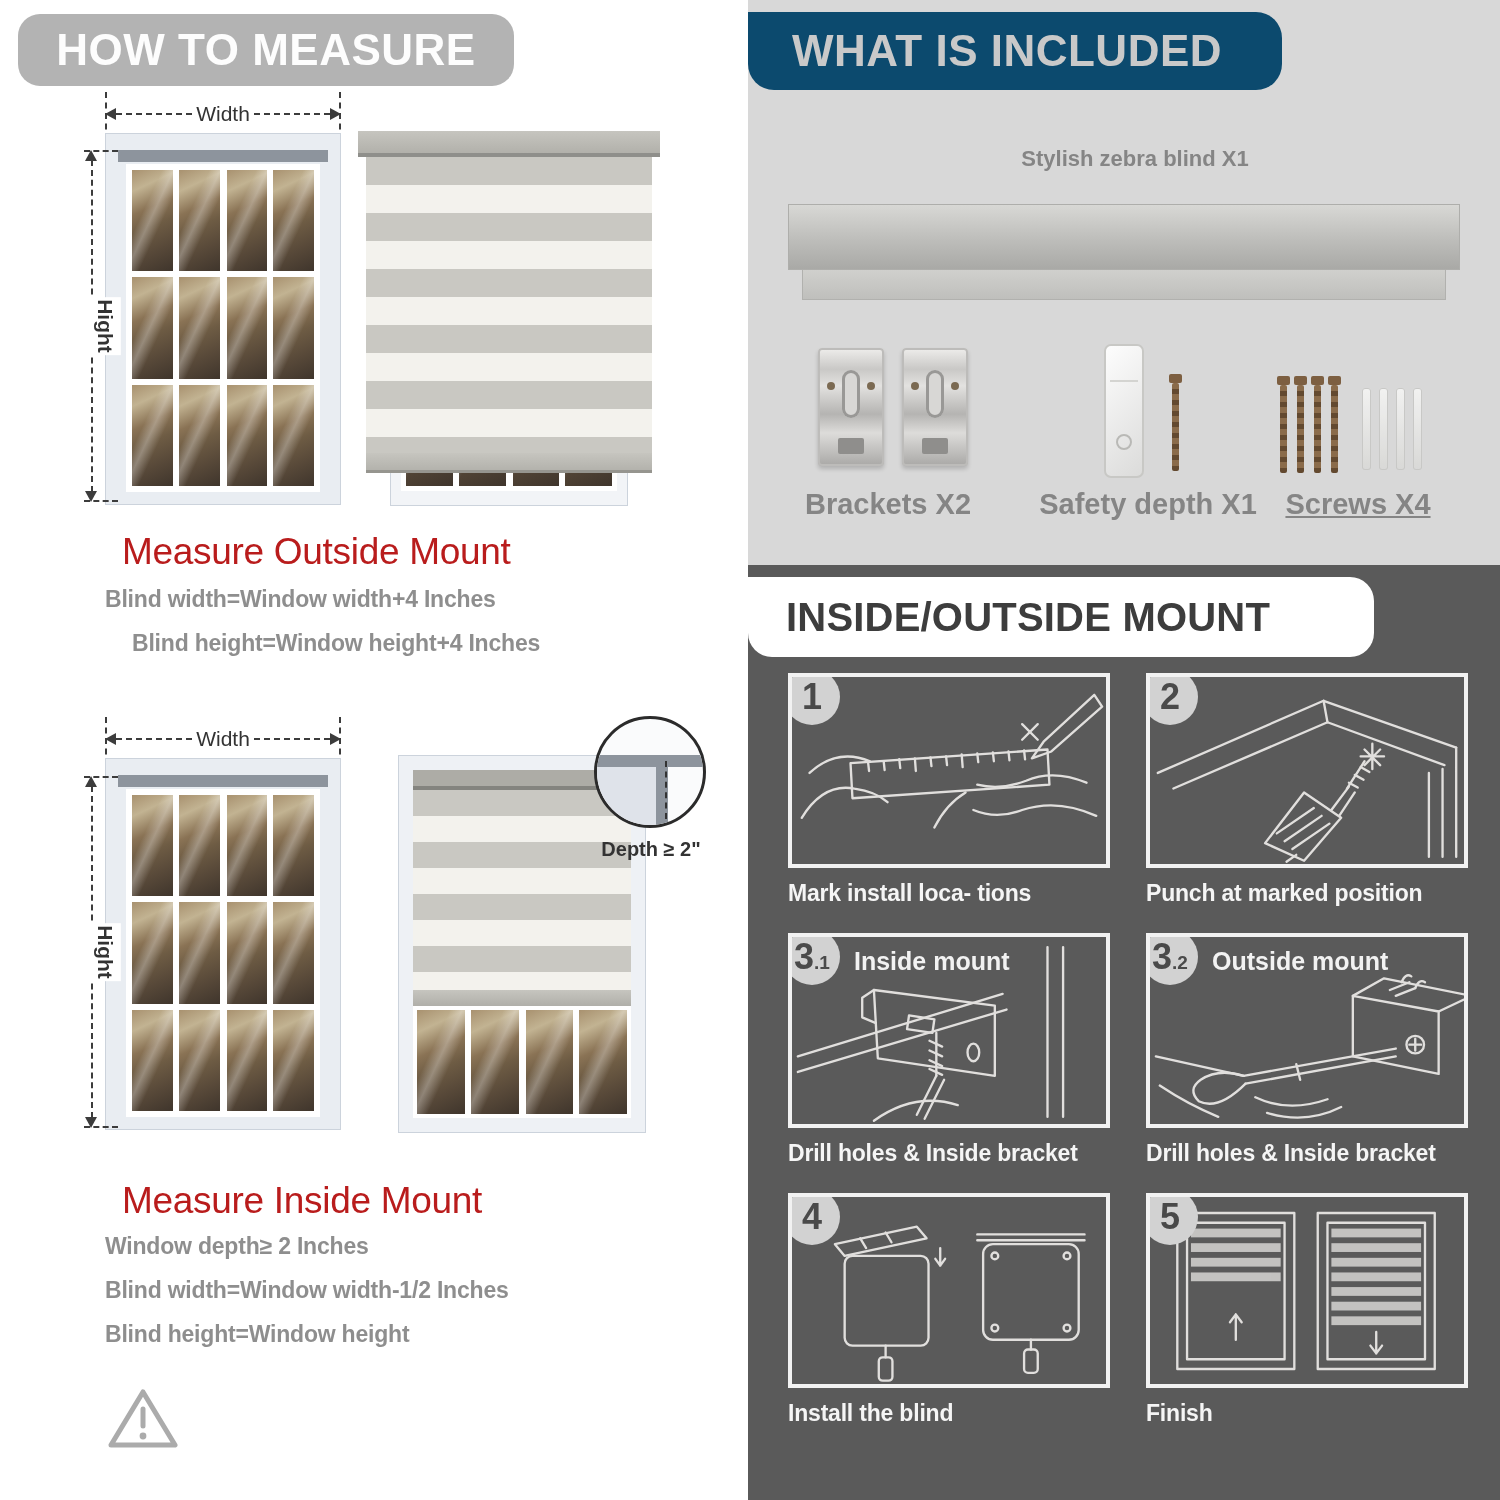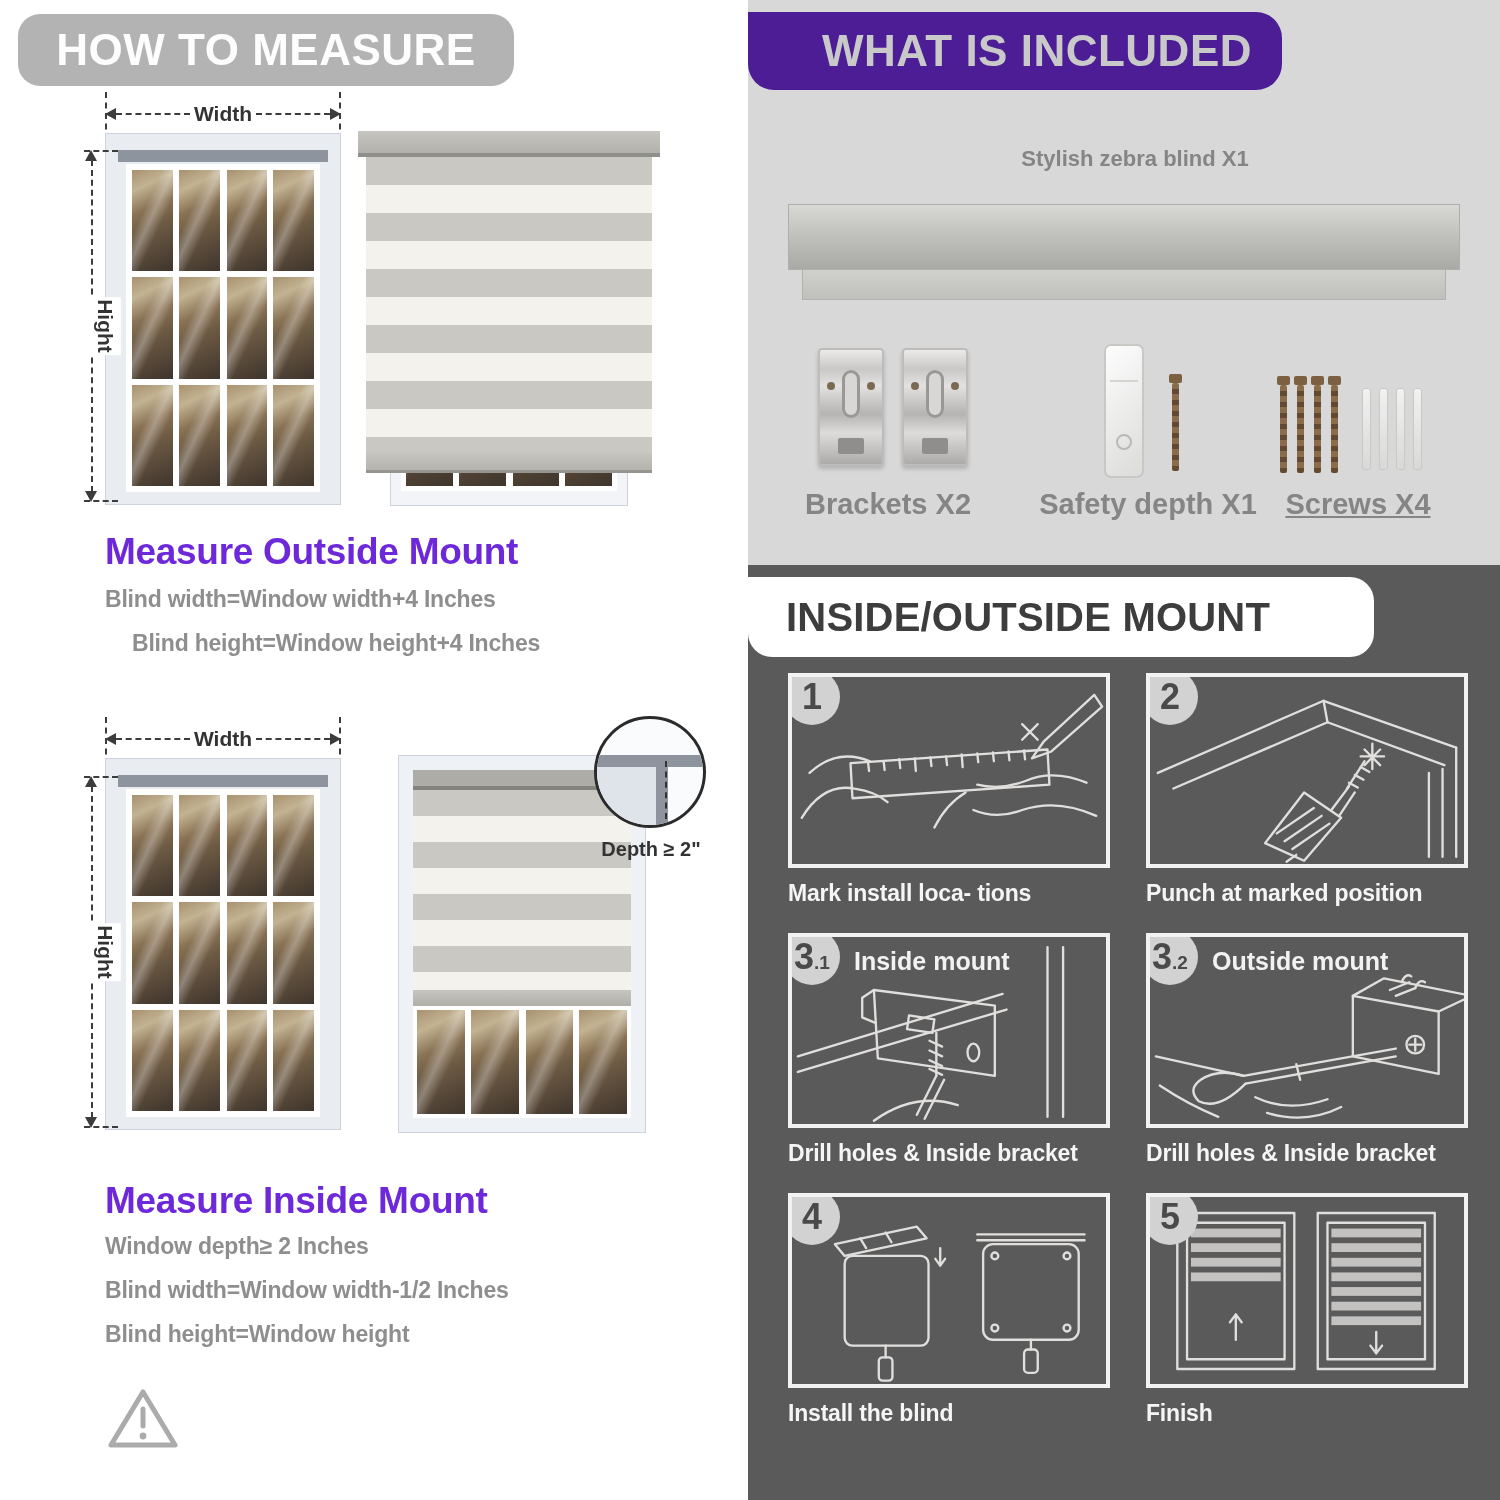--- a/index.html
+++ b/index.html
@@ -3,29 +3,29 @@
 <meta charset="utf-8">
 <style>
   html,body{margin:0;padding:0;background:#fff;}
   .page{position:relative;width:1500px;height:1500px;background:#fff;overflow:hidden;
         font-family:"Liberation Sans",sans-serif;}
 
   
   .banner{position:absolute;display:flex;align-items:center;box-sizing:border-box;}
   .banner-left{left:18px;top:14px;width:496px;height:72px;background:#b3b3b3;border-radius:22px;
                justify-content:center;color:#fdfdfd;font-size:44px;font-weight:bold;letter-spacing:.5px;}
-  .banner-wt{left:0;top:12px;width:534px;height:78px;background:#4c1d95;border-radius:0 26px 26px 26px;
-             padding-left:44px;color:#c9c9c9;font-size:44px;font-weight:bold;letter-spacing:.5px;justify-content:center;}
+  .banner-wt{left:0;top:12px;width:534px;height:78px;background:#0c4a6e;border-radius:0 26px 26px 26px;
+             padding-left:44px;color:#c9c9c9;font-size:44px;font-weight:bold;letter-spacing:.5px;}
   .banner-dk{left:0;top:12px;width:626px;height:80px;background:#ffffff;border-radius:0 24px 24px 24px;
              padding-left:38px;color:#3d3d3d;font-size:40px;font-weight:bold;letter-spacing:.2px;}
 
   
   .h-measure{position:absolute;height:16px;display:flex;align-items:center;color:#333;}
   .h-measure .dash{flex:1;border-top:2px dashed #3c3c3c;height:0;}
-  .h-measure .lab{font-size:21px;font-weight:bold;margin:0 4px;white-space:nowrap;}
+  .h-measure .lab{font-size:21px;font-weight:normal;margin:0 4px;white-space:nowrap;}
   .ah{width:0;height:0;border-top:6px solid transparent;border-bottom:6px solid transparent;}
   .ah.left{border-right:11px solid #3c3c3c;}
   .ah.right{border-left:11px solid #3c3c3c;}
   .bound{position:absolute;top:-14px;height:48px;border-left:2px dashed #3c3c3c;}
   .bound.b-l{left:0;}
   .bound.b-r{right:0;}
 
   .v-measure{position:absolute;width:16px;}
   .v-measure .vline{position:absolute;left:7px;top:10px;bottom:10px;border-left:2px dashed #3c3c3c;}
   .av{position:absolute;left:1px;width:0;height:0;border-left:6px solid transparent;border-right:6px solid transparent;}
@@ -68,21 +68,21 @@
 
   
   .mag{position:absolute;width:112px;height:112px;border-radius:50%;border:3px solid #2b2b2b;background:#fafbfc;
        overflow:hidden;box-sizing:border-box;}
   .mag .m-h{position:absolute;left:0;right:0;top:34%;height:12px;background:#8d949d;}
   .mag .m-v{position:absolute;top:34%;bottom:0;left:56%;width:12px;background:#8d949d;}
   .mag .m-fill{position:absolute;left:0;right:44%;top:calc(34% + 12px);bottom:0;background:#dfe3ea;}
   .mag .m-dash{position:absolute;top:40%;bottom:6%;left:64%;border-left:2px dashed #333;}
 
   
-  .heading{position:absolute;font-size:37px;font-weight:bold;color:#6d28d9;letter-spacing:-.3px;}
+  .heading{position:absolute;font-size:37px;font-weight:normal;color:#b91c1c;letter-spacing:-.3px;margin-left:17px;}
   .subline{position:absolute;font-size:23px;font-weight:bold;color:#8e8e8e;letter-spacing:-.2px;}
   .note{position:absolute;font-size:23px;font-weight:bold;color:#a2a2a2;line-height:1.38;}
 
   
   .panel-light{position:absolute;left:748px;top:0;width:752px;height:565px;background:#d8d8d8;}
   .panel-dark{position:absolute;left:748px;top:565px;width:752px;height:935px;background:#5a5a5a;}
 
   .blind-label{position:absolute;left:11px;top:146px;width:100%;text-align:center;font-size:22px;font-weight:bold;color:#858585;}
   .rail{position:absolute;left:40px;top:204px;width:672px;height:66px;
         background:linear-gradient(180deg,#d8d8d5,#bdbdba 55%,#a9a9a6);border:1px solid #aeaeab;box-sizing:border-box;}

